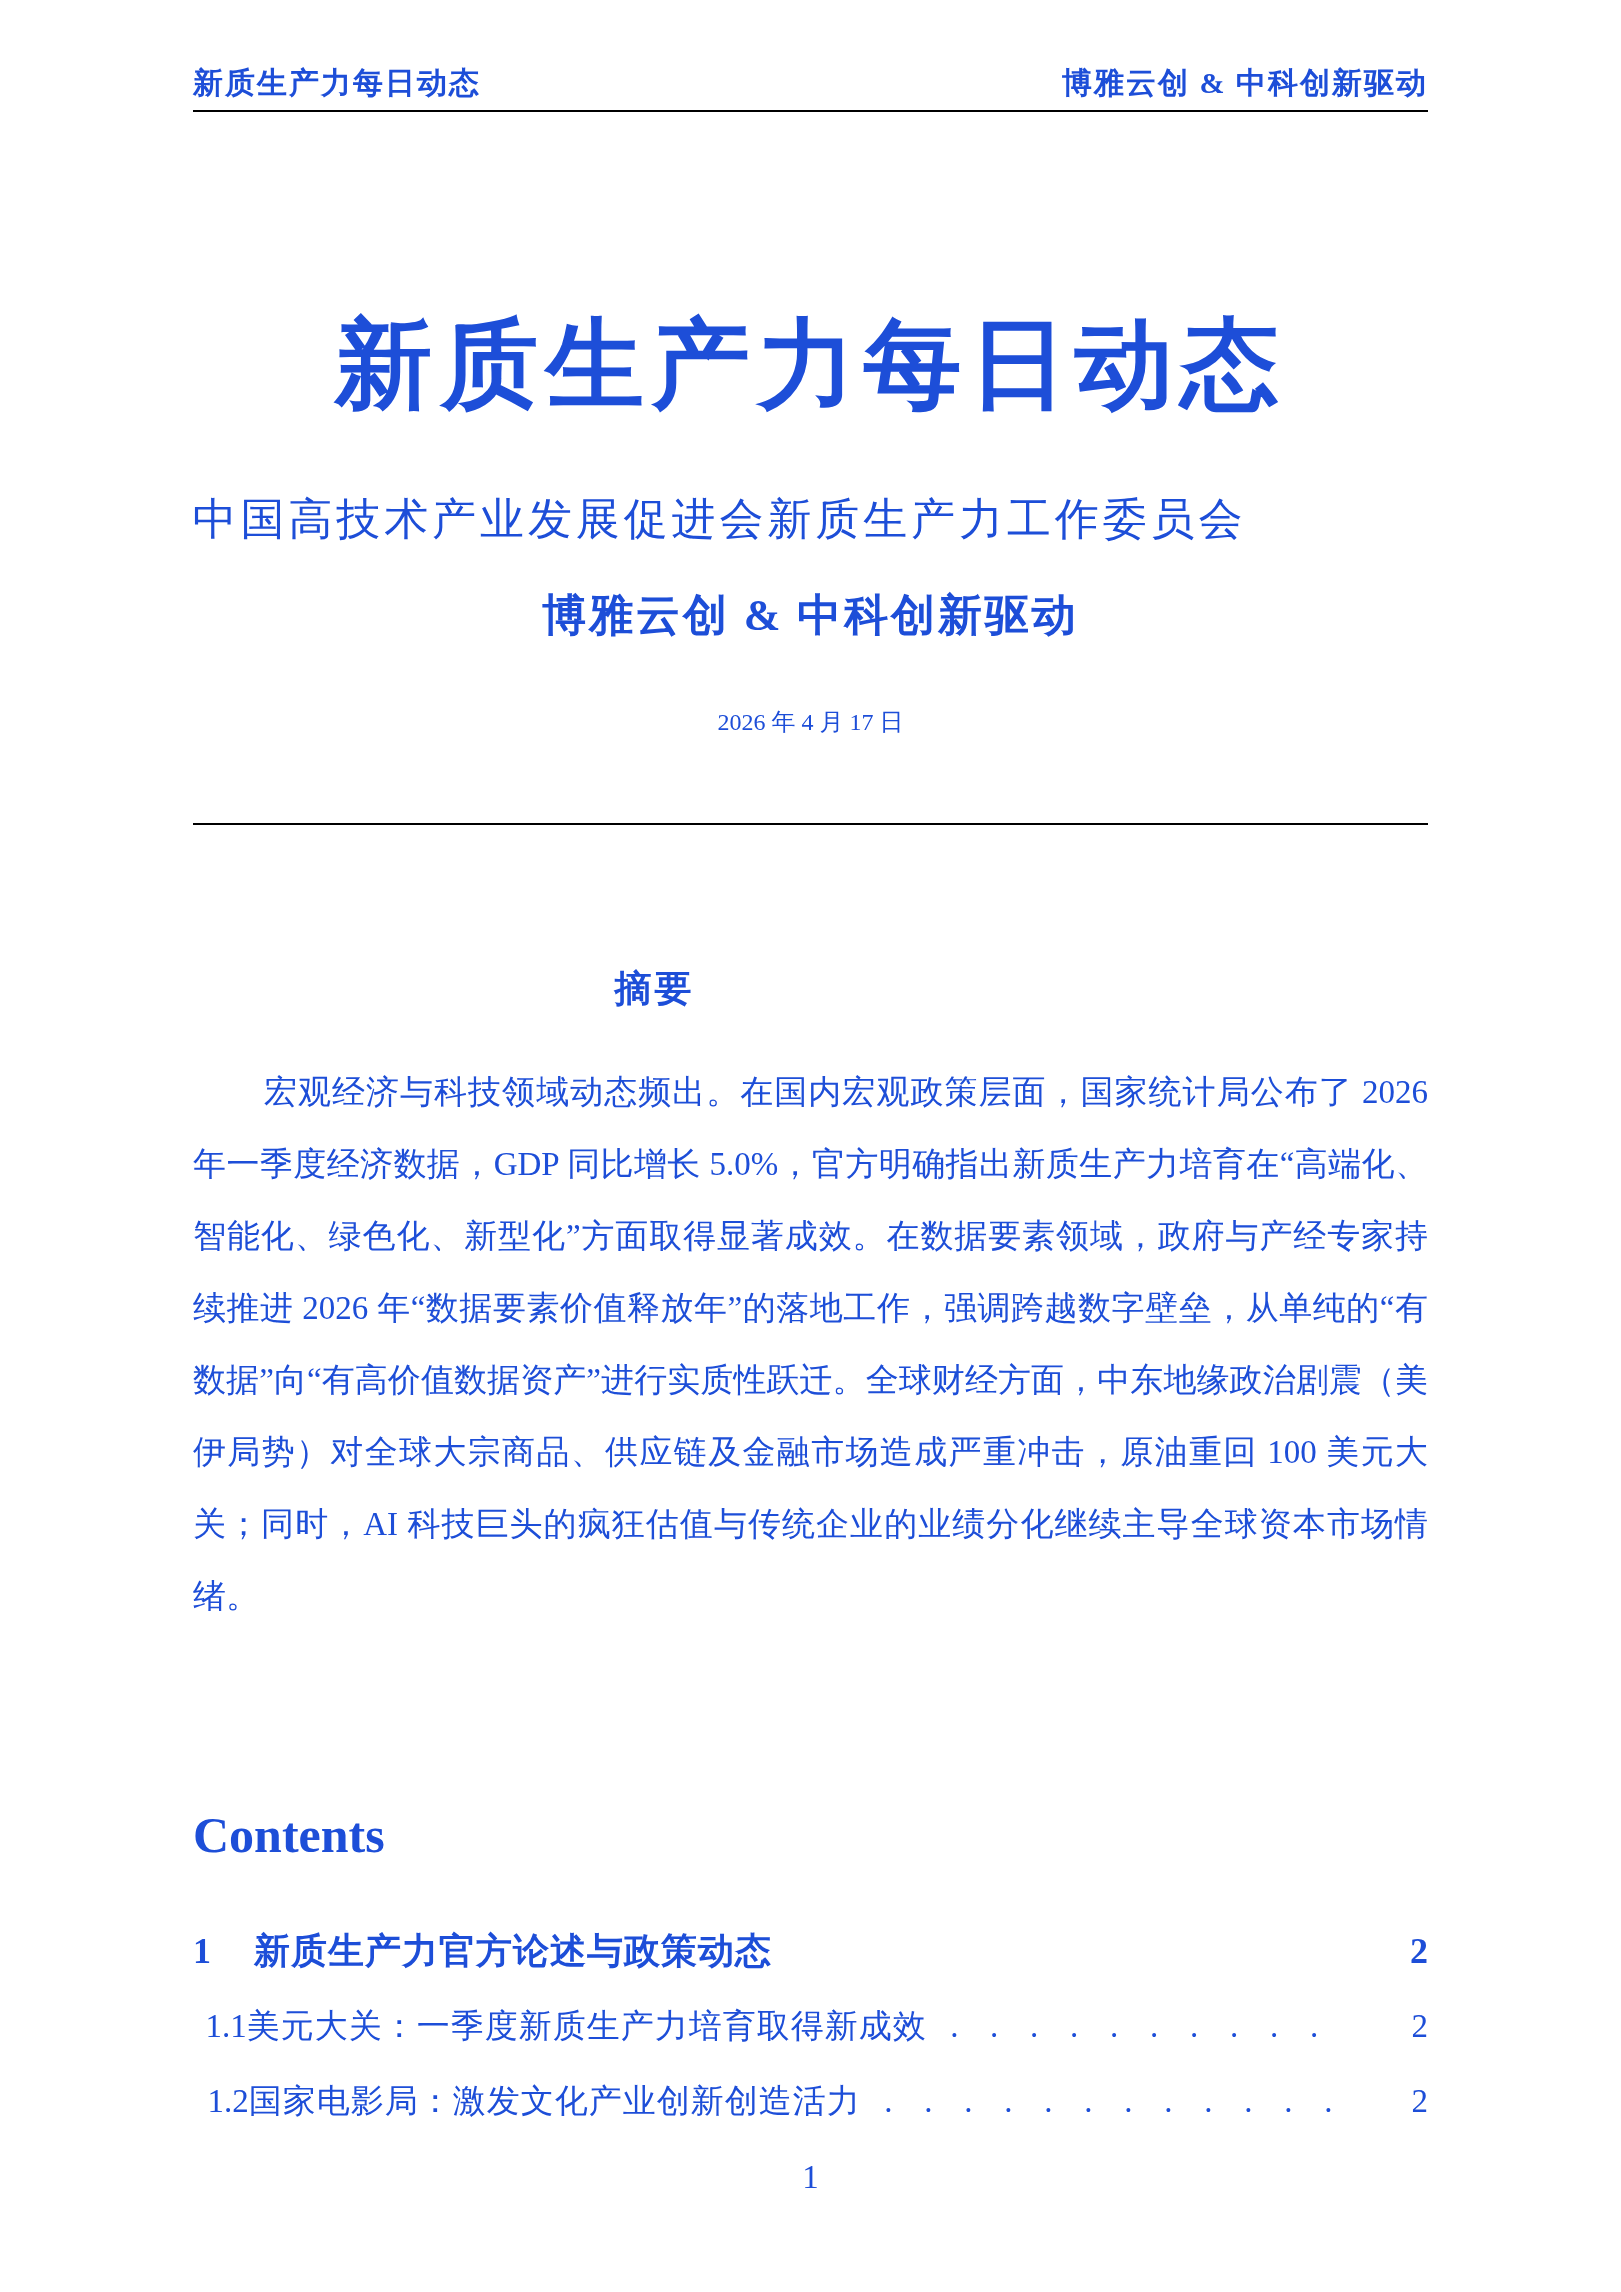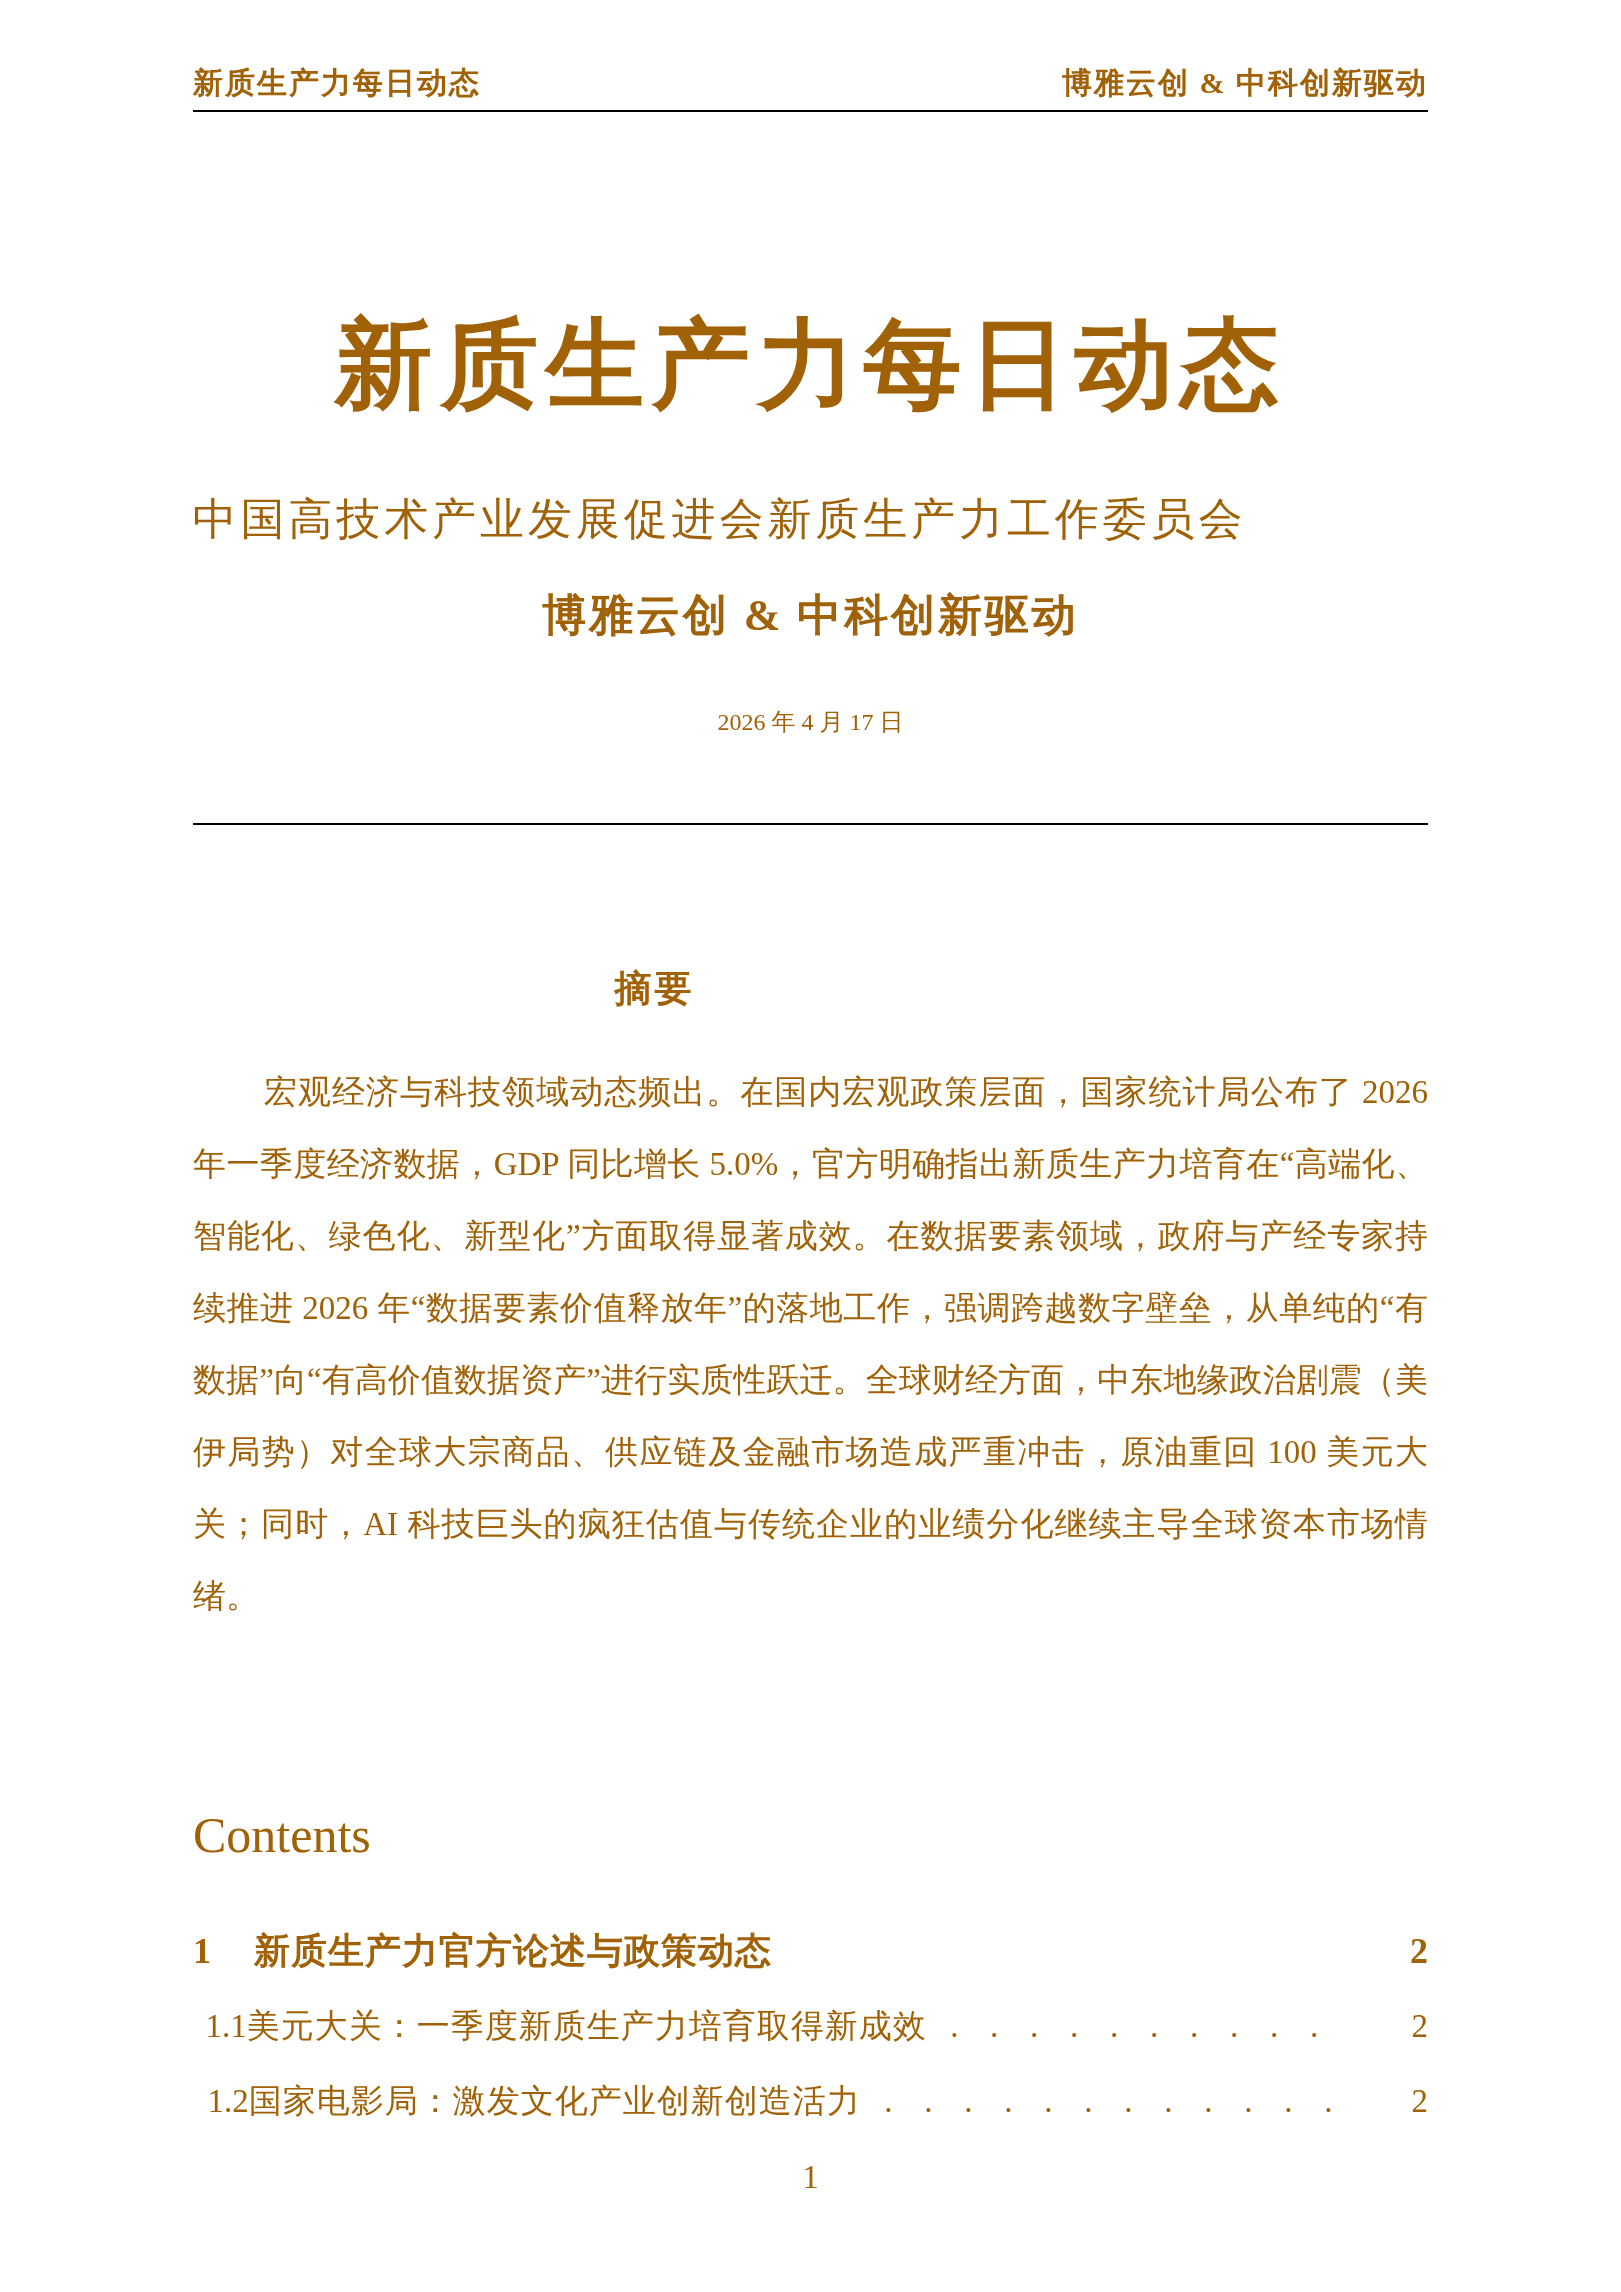--- a/index.html
+++ b/index.html
@@ -5,21 +5,21 @@
   html, body {
     margin: 0;
     padding: 0;
     background: #e8e8e8;
   }
   .page {
     position: relative;
     width: 1621px;
     height: 2293px;
     background: #ffffff;
-    color: #a16207;
+    color: #1d4ed8;
     font-family: "Liberation Serif", "DejaVu Serif", serif;
     overflow: hidden;
   }
   .abs { position: absolute; }
 
   
   .hdr-left {
     left: 193px; top: 63px;
     font-size: 30px; font-weight: bold;
     letter-spacing: 2px;
@@ -78,21 +78,21 @@
     width: 1235px;
     font-size: 33px;
     line-height: 72px;
     text-align: justify;
     text-indent: 2.15em;
   }
 
   
   .contents-heading {
     left: 193px; top: 1806px;
-    font-size: 50px; font-weight: normal;
+    font-size: 50px; font-weight: bold;
   }
   .toc {
     left: 193px; top: 1927px;
     width: 1235px;
   }
   .toc-row {
     position: absolute;
     left: 0; width: 1235px;
     display: flex;
     align-items: baseline;

